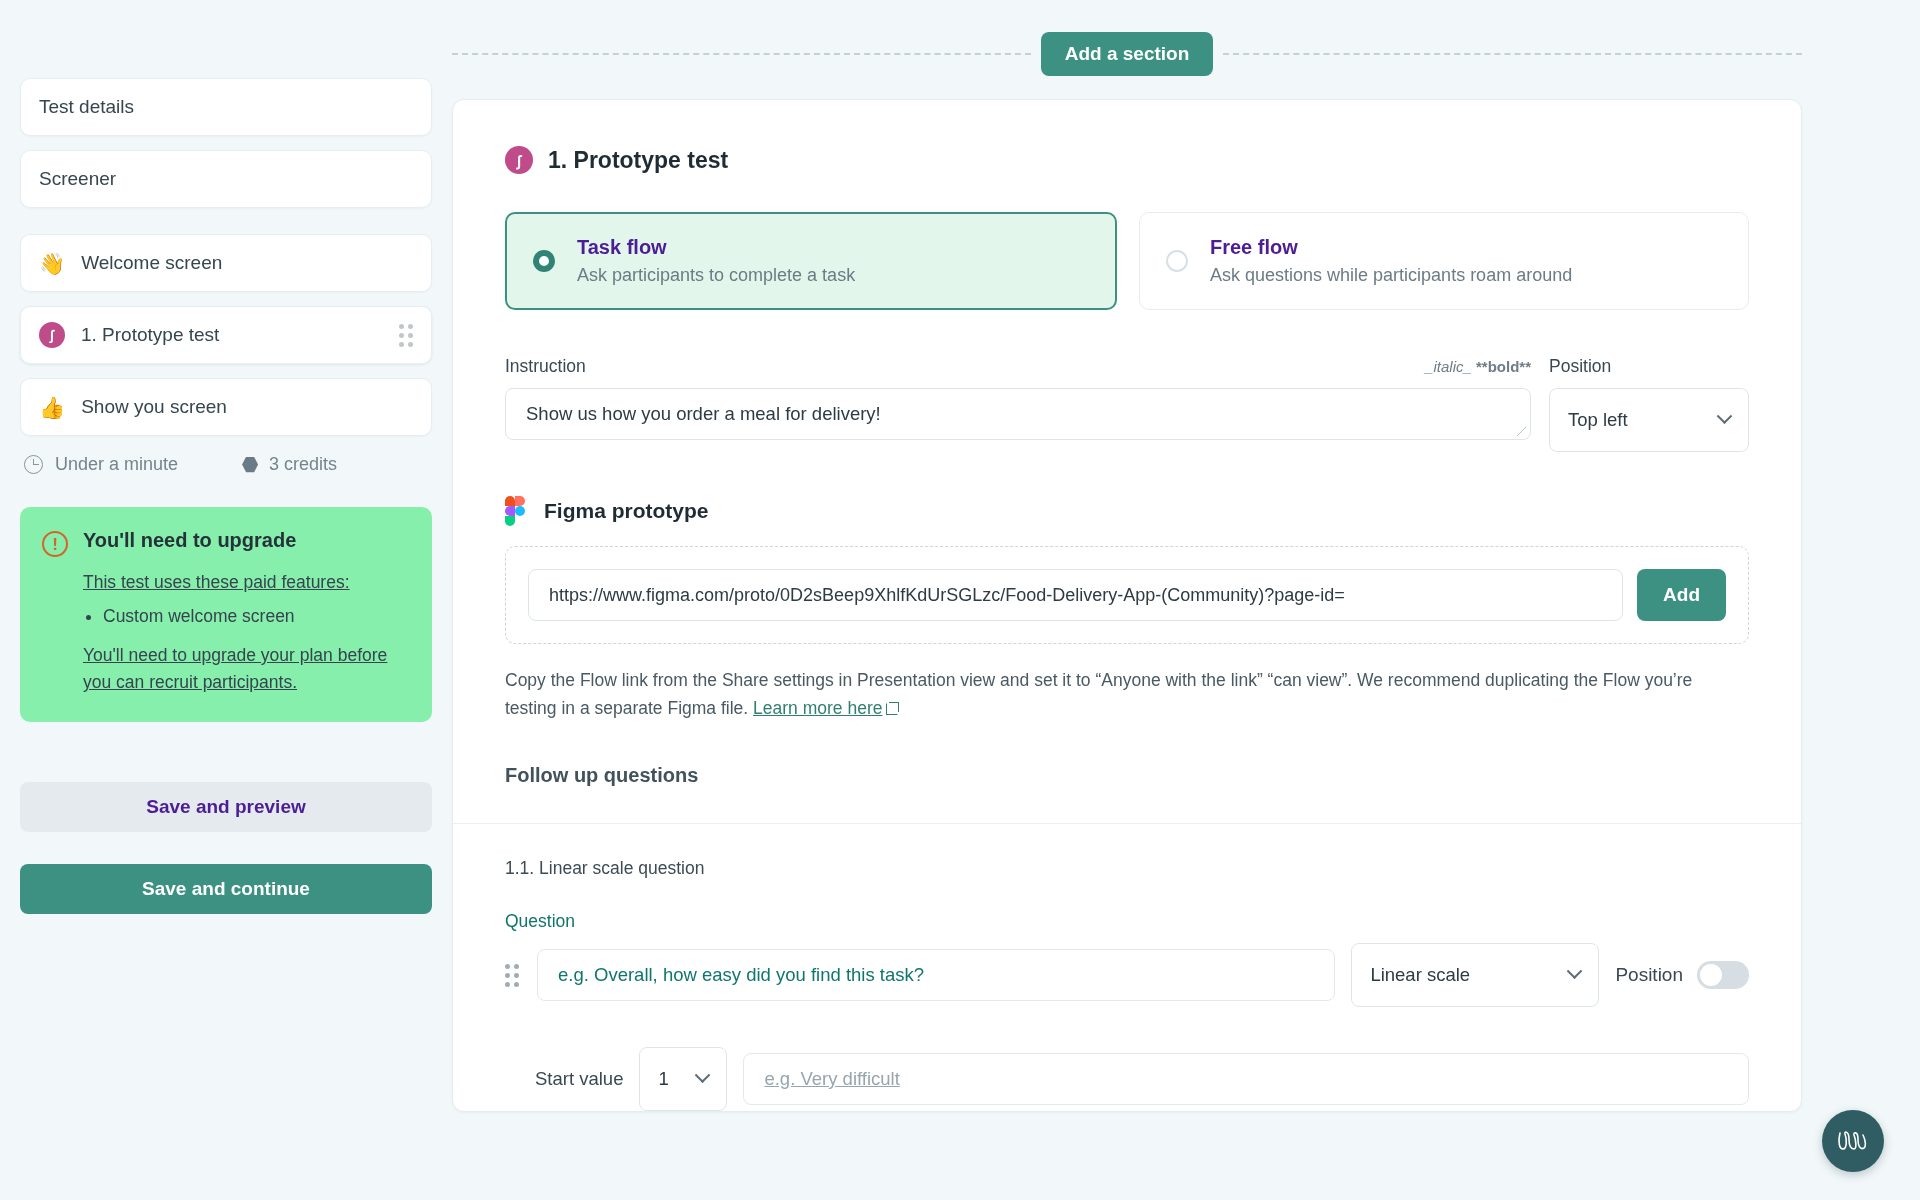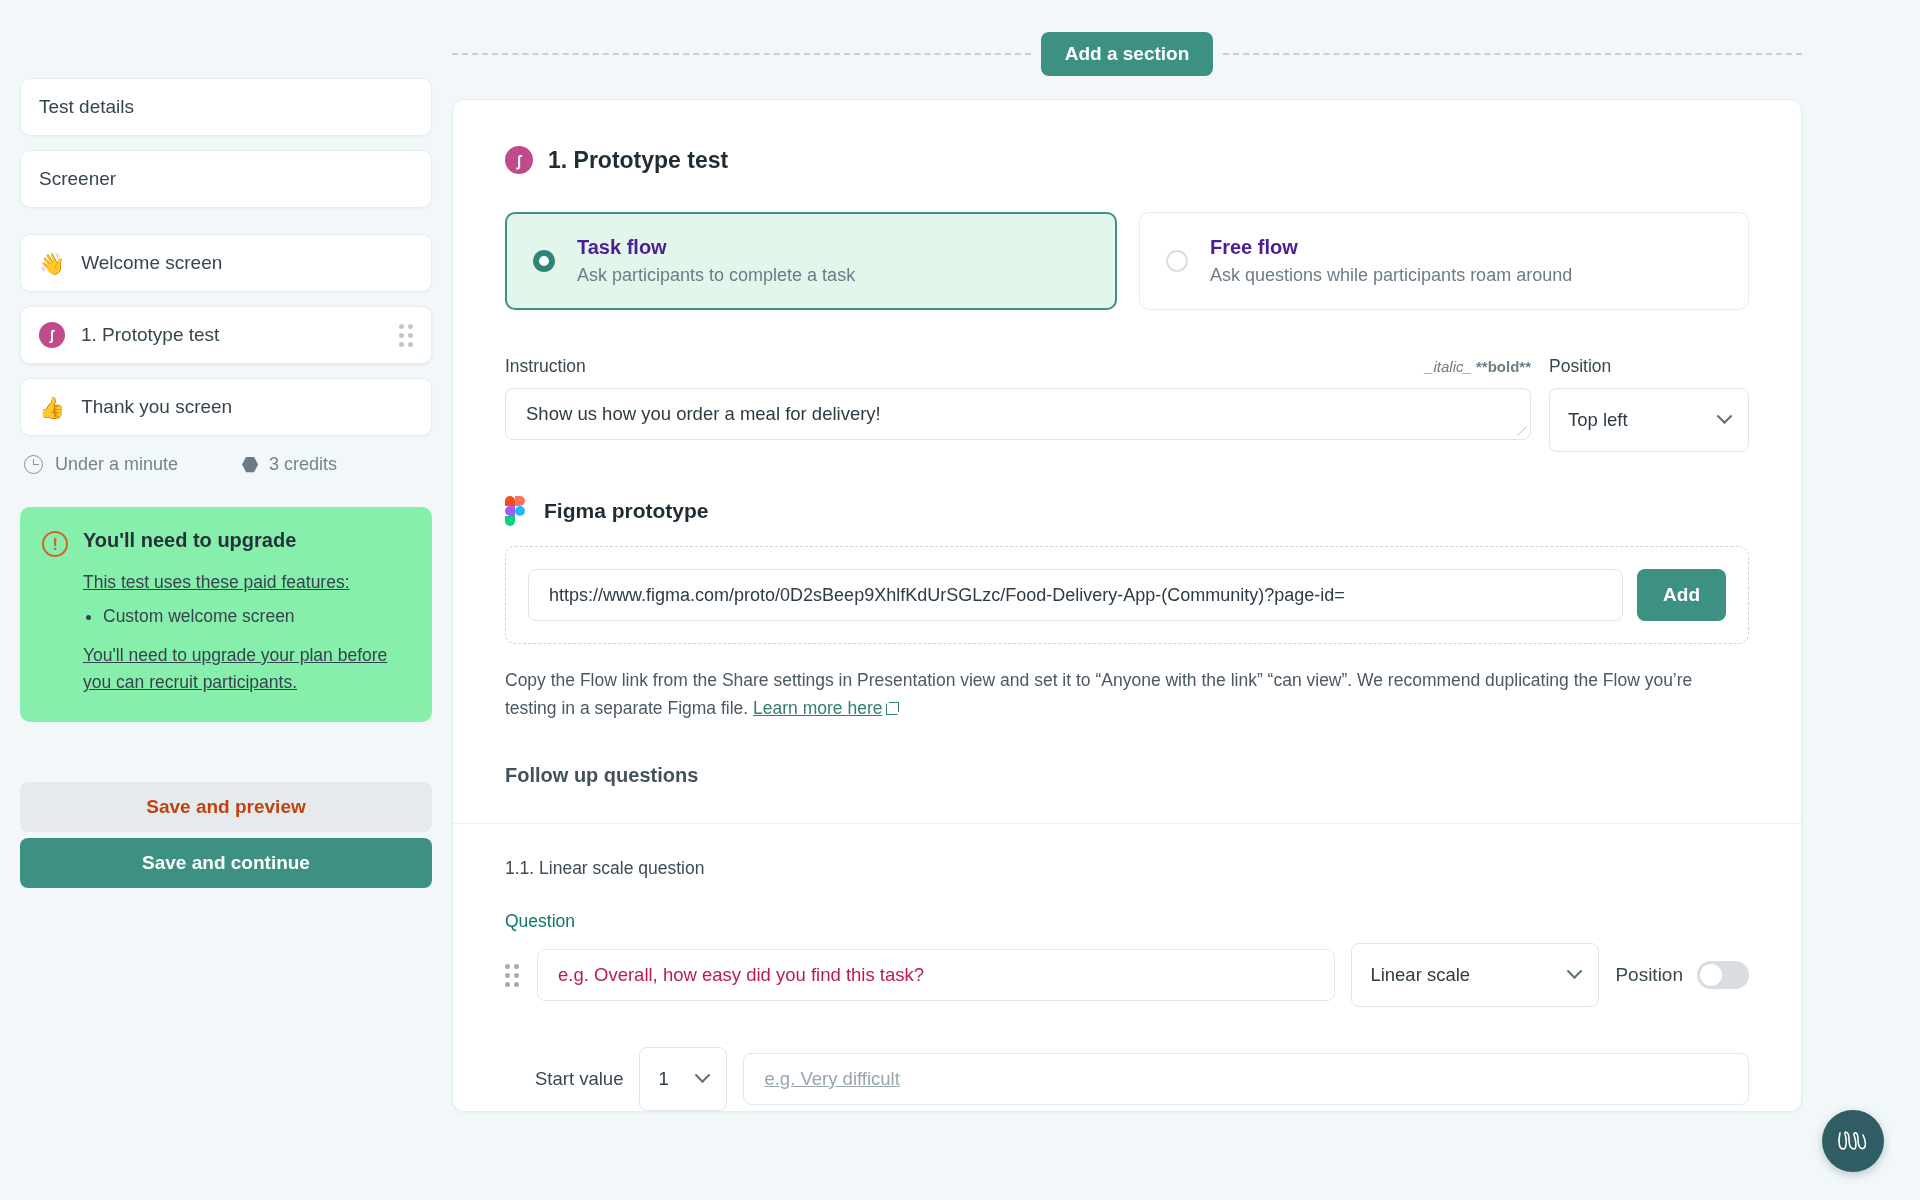--- a/index.html
+++ b/index.html
@@ -89,21 +89,21 @@
   .upg-body ul { margin: 6px 0 0 0; padding-left: 20px; }
   .upg-body li { font-size: 17.5px; line-height: 1.6; color: #35444d; }
 
   .side-actions { margin-top: 60px; }
   .btn {
     display: flex; align-items: center; justify-content: center;
     width: 100%; height: 50px; border: none; border-radius: 8px;
     font-size: 19px; font-weight: 700; cursor: pointer;
     font-family: inherit;
   }
-  .btn-secondary { background: #e5eaef; color: #c2410c; margin-bottom: 6px; }
+  .btn-secondary { background: #e5eaef; color: #4c1d95; margin-bottom: 32px; }
   .btn-primary { background: #3d9183; color: #ffffff; }
 
   
   .main { flex: 1; position: relative; padding: 0 70px 0 0; }
   .add-section-row {
     display: flex; align-items: center;
     padding: 32px 0 0 0; margin-right: 48px;
   }
   .dash { flex: 1; border-top: 2px dashed #c3d2d7; height: 0; }
   .add-section-btn {
@@ -212,21 +212,21 @@
   .q-label { font-size: 17.5px; color: #0f766e; margin-bottom: 11px; }
   .q-row { display: flex; align-items: center; gap: 16px; }
   .grip {
     display: grid; grid-template-columns: repeat(2, 5px); grid-gap: 4px;
     flex: 0 0 14px; margin-right: 2px;
   }
   .grip i { width: 5px; height: 5px; background: #9fadb5; border-radius: 50%; display: block; }
   .q-input {
     flex: 1; height: 52px; border: 1.5px solid #e2e9ec; border-radius: 8px;
     background: #fff; display: flex; align-items: center; padding: 0 20px;
-    font-size: 18.5px; color: #be185d;
+    font-size: 18.5px; color: #0f766e;
   }
   .q-select { width: 248px; }
   .req-wrap { display: flex; align-items: center; gap: 14px; }
   .req-lbl { font-size: 19px; color: #3a4951; }
   .toggle {
     width: 52px; height: 28px; border-radius: 14px; background: #d6dee3;
     position: relative; cursor: pointer; flex: 0 0 52px;
   }
   .toggle:after {
     content:""; position:absolute; width: 22px; height: 22px; border-radius: 50%;
@@ -277,21 +277,21 @@
           <i></i>
           <i></i>
           <i></i>
           <i></i>
           <i></i>
         </span>
     </div>
 
     <div class="side-card">
       <span class="emoji">👍</span>
-      <span class="label">Thank you screen</span>
+      <span class="label">Show you screen</span>
     </div>
 
     <div class="meta-row">
       <span class="clock"></span>
       <span>Under a minute</span>
       <span class="credits">
         <span class="hexdot"></span>
         <span>3 credits</span>
       </span>
     </div>

